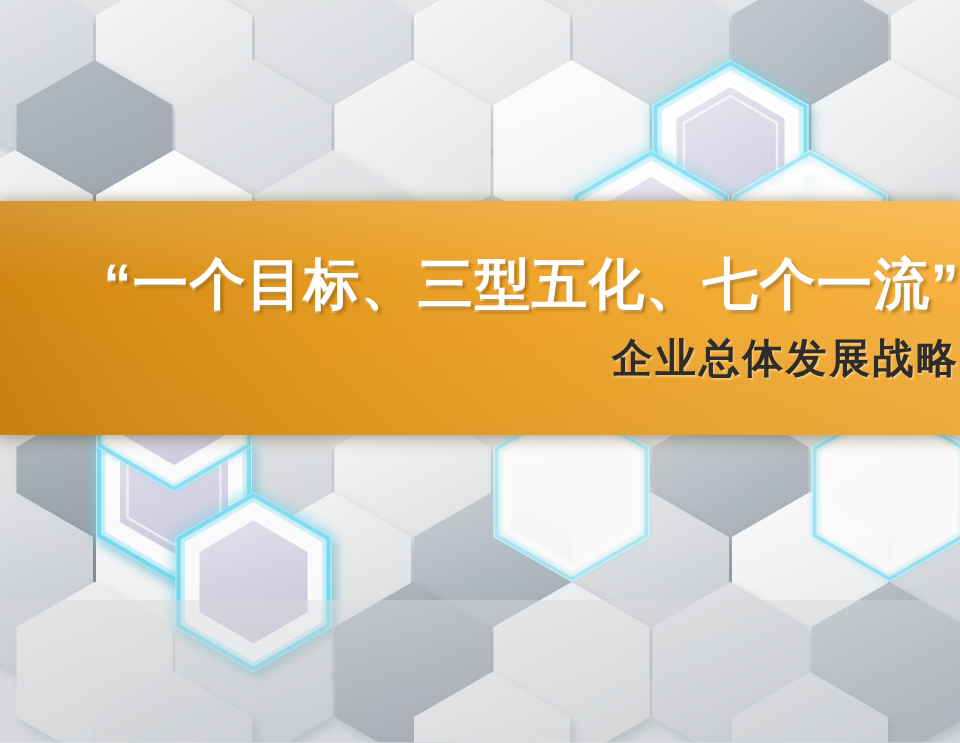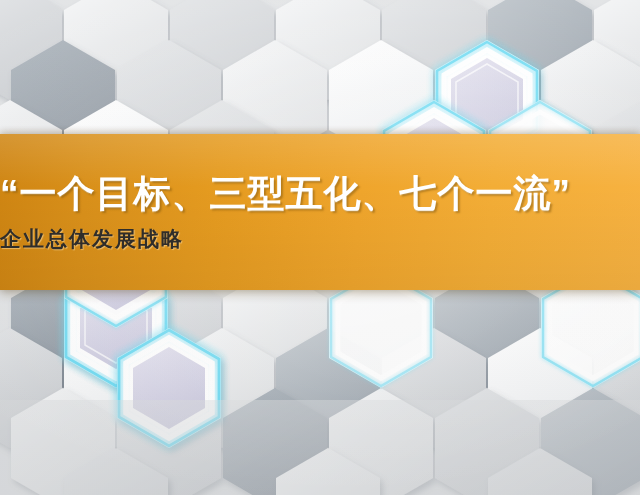--- a/index.html
+++ b/index.html
@@ -26,30 +26,30 @@
     box-shadow:0 3px 10px rgba(80,55,10,.33),0 -2px 7px rgba(80,55,10,.20);
     overflow:hidden;
   }
   #banner:before{
     content:"";position:absolute;inset:0;
     background:linear-gradient(180deg,rgba(255,255,255,.14) 0%,rgba(255,255,255,0) 34%,rgba(0,0,0,.05) 100%);
     pointer-events:none;
   }
   #banner-inner{
     position:relative;width:100%;height:100%;
-    display:flex;flex-direction:column;align-items:flex-start;justify-content:center;
+    display:flex;flex-direction:column;align-items:flex-end;justify-content:center;
   }
   #main-title{
     font-size:37px;line-height:1.12;font-weight:bold;color:#ffffff;
     letter-spacing:1px;white-space:nowrap;
     text-shadow:2px 2px 2px rgba(120,80,10,.45),0 1px 0 rgba(255,255,255,.35);
     margin:0 0 12px 0;
   }
   #sub-title{
-    font-size:21px;line-height:1.2;font-weight:bold;color:#2f2d2a;
+    font-size:27px;line-height:1.2;font-weight:bold;color:#2f2d2a;
     letter-spacing:2px;white-space:nowrap;
     text-shadow:1px 1px 1px rgba(255,225,170,.55);
     margin:0;
   }
 </style>
 </head>
 <body>
 
 <div id="slide">
 

